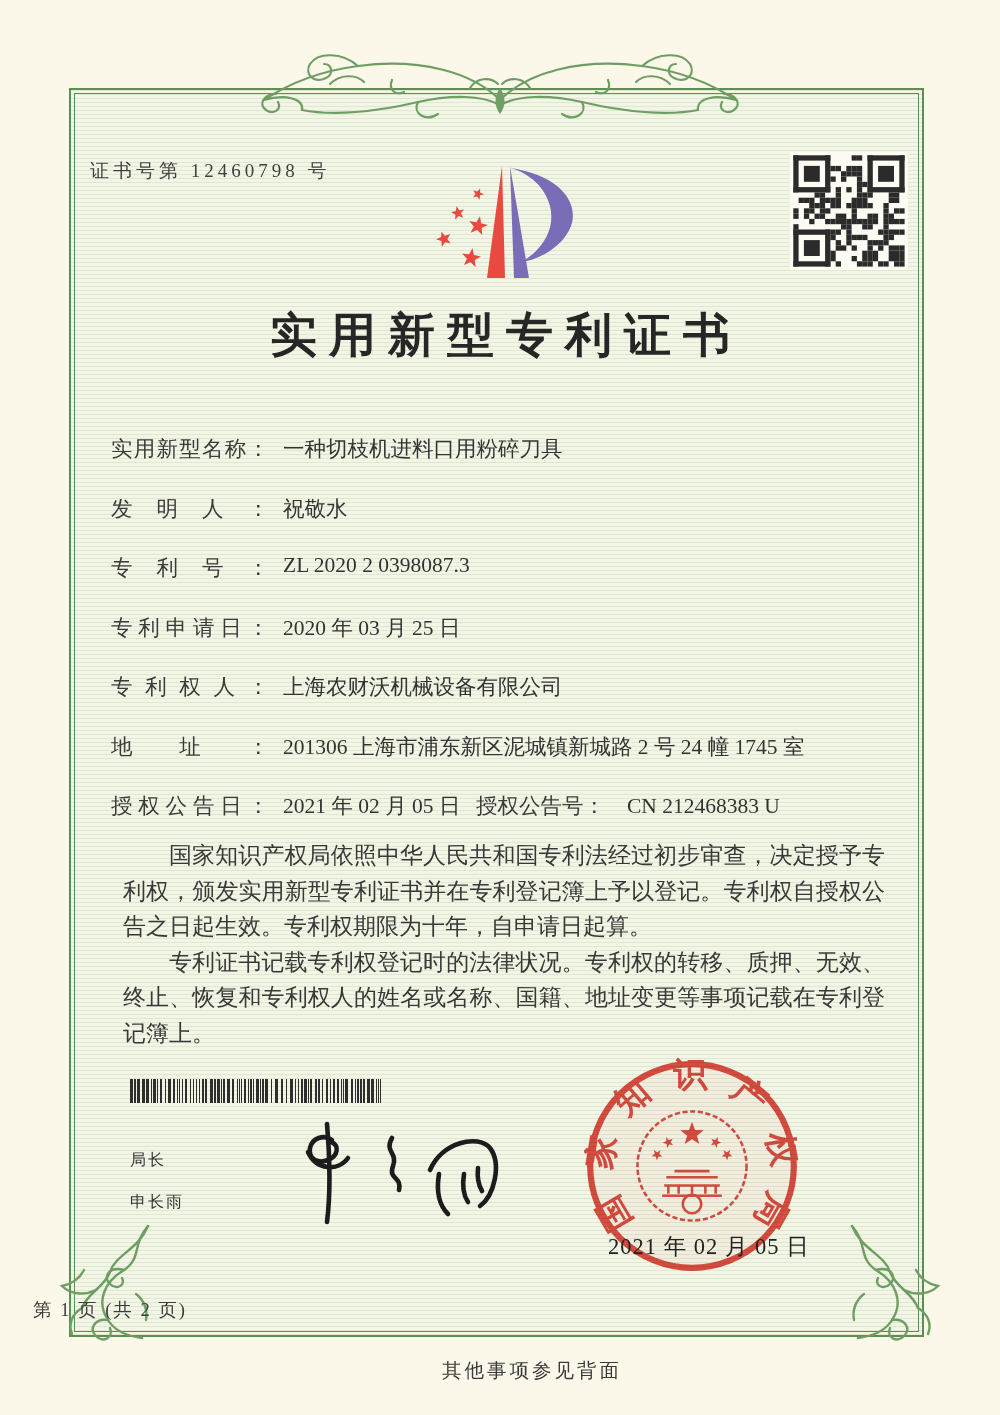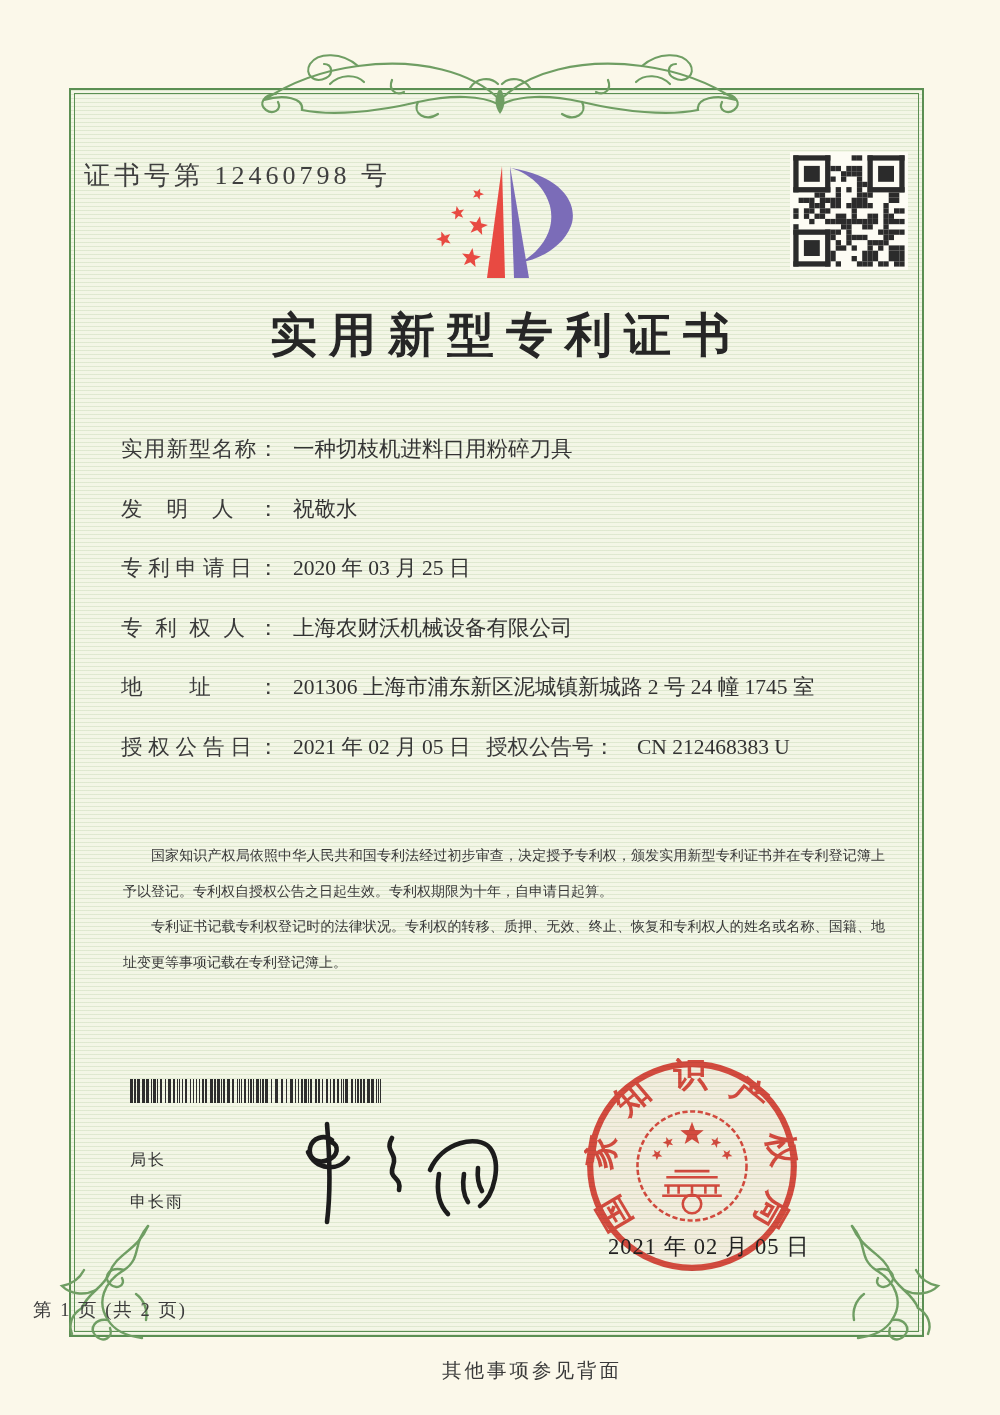--- a/index.html
+++ b/index.html
@@ -14,36 +14,36 @@
     position:absolute;left:69px;top:88px;width:855px;height:1249px;
     box-sizing:border-box;border:2px solid #5b8f53;
     background:
       repeating-linear-gradient(0deg, rgba(140,178,118,0.20) 0px, rgba(140,178,118,0.20) 1px, rgba(0,0,0,0) 1px, rgba(0,0,0,0) 4px),
       #f3f6e6;
   }
   .frame::after{
     content:"";position:absolute;inset:3px;border:1px solid #5b8f53;pointer-events:none;
   }
   .deco{position:absolute;pointer-events:none;}
-  .cert-no{position:absolute;left:84px;top:158px;font-size:26px;letter-spacing:4px;color:#3f3f3f;}
+  .cert-no{position:absolute;left:90px;top:158px;font-size:19px;letter-spacing:4px;color:#3f3f3f;}
   .title{
     position:absolute;left:0;top:304px;width:1000px;text-align:center;
     font-size:47px;font-weight:bold;letter-spacing:12px;text-indent:12px;color:#262626;
   }
-  .fields{position:absolute;left:121px;top:434px;width:770px;font-size:21.5px;}
+  .fields{position:absolute;left:111px;top:434px;width:770px;font-size:21.5px;}
   .frow{height:59.5px;position:relative;white-space:nowrap;}
   .flabel{
     display:inline-block;width:158px;vertical-align:top;
     text-align:justify;text-align-last:justify;color:#3a3a3a;
   }
   .fvalue{margin-left:14px;color:#333;}
   .fpair2{position:absolute;left:365px;top:0;}
   .fpair2 .flabel2{color:#3a3a3a;}
   .fpair2 .fvalue{margin-left:22px;}
-  .paras{position:absolute;left:123px;top:838px;width:762px;font-size:14px;line-height:35.5px;text-align:justify;color:#383838;}
+  .paras{position:absolute;left:123px;top:838px;width:762px;font-size:23px;line-height:35.5px;text-align:justify;color:#383838;}
   .paras p{margin:0;text-indent:2em;}
   .director{position:absolute;left:130px;top:1150px;font-size:16px;color:#333;}
   .director div{margin-bottom:21px;letter-spacing:2px;}
   .seal-date{position:absolute;left:608px;top:1231px;font-size:22.5px;letter-spacing:1px;color:#222;z-index:6;}
   .page-info{position:absolute;left:0;top:1297px;width:1000px;font-size:18.5px;letter-spacing:2px;color:#3d3d3d;margin-left:33px;}
   .back-note{position:absolute;left:0;top:1357px;width:1000px;text-align:center;font-size:19.5px;letter-spacing:3px;color:#3a3a3a;padding-left:32px;}
   svg{display:block;}
 </style>
 </head>
 <body>
@@ -273,20 +273,23 @@
   <div class="title">实用新型专利证书</div>
 
   <div class="fields">
     <div class="frow">
       <span class="flabel">实用新型名称：</span><span class="fvalue">一种切枝机进料口用粉碎刀具</span>
     </div>
     <div class="frow">
       <span class="flabel">发明人：</span><span class="fvalue">祝敬水</span>
     </div>
     <div class="frow">
+      <span class="flabel">专利号：</span><span class="fvalue">ZL 2020 2 0398087.3</span>
+    </div>
+    <div class="frow">
       <span class="flabel">专利申请日：</span><span class="fvalue">2020 年 03 月 25 日</span>
     </div>
     <div class="frow">
       <span class="flabel">专利权人：</span><span class="fvalue">上海农财沃机械设备有限公司</span>
     </div>
     <div class="frow">
       <span class="flabel">地址：</span><span class="fvalue">201306 上海市浦东新区泥城镇新城路 2 号 24 幢 1745 室</span>
     </div>
     <div class="frow">
       <span class="flabel">授权公告日：</span><span class="fvalue">2021 年 02 月 05 日</span>

